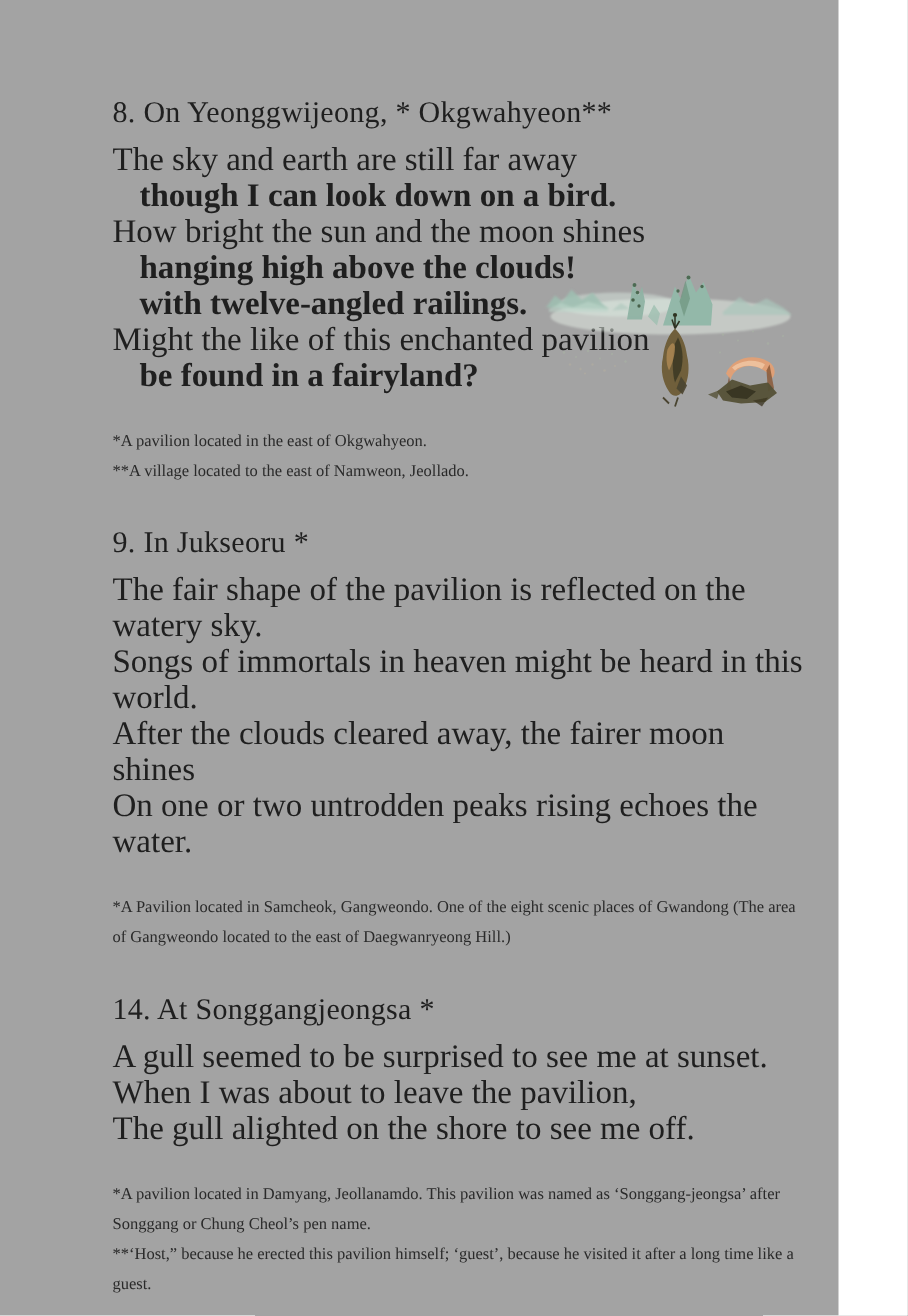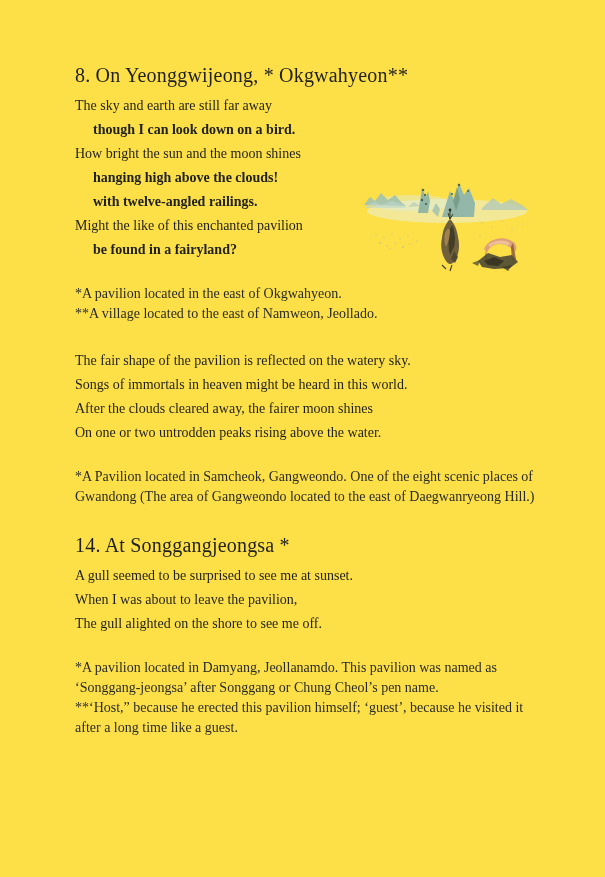--- a/index.html
+++ b/index.html
@@ -1,38 +1,38 @@
 <!DOCTYPE html>
 <html><head>
 <meta charset="utf-8">
 <style>
   html,body { margin:0; padding:0; background:#ffffff; }
   .page {
     position:relative;
-    width:605px; height:877px;
-    background:#fde047;
+    width:559px; height:877px;
+    background:#a3a3a3;
     font-family:"Liberation Serif","DejaVu Serif",serif;
     color:#1f1f1f;
     overflow:hidden;
   }
   .content {
     position:absolute; left:75px; top:62px; width:462px;
   }
   .section { margin:0 0 25px 0; }
   .section-title {
     font-size:20px; font-weight:normal; line-height:27px;
     margin:0 0 5px 0; letter-spacing:0.2px;
   }
   .poem-line {
-    font-size:14px; line-height:24px; margin:0;
+    font-size:22px; line-height:24px; margin:0;
   }
   .poem-line.indent { padding-left:18px;font-weight:bold; }
   .footnotes { margin-top:22px; }
   .footnote {
-    font-size:14px; line-height:20px; margin:0; color:#2a2a2a;
+    font-size:11px; line-height:20px; margin:0; color:#2a2a2a;
   }
   .illustration {
     position:absolute; left:362px; top:177px;
     width:172px; height:106px; pointer-events:none;
   }
 </style>
 </head>
 <body>
 
 <div class="page">
@@ -50,25 +50,26 @@
         <p class="poem-line">Might the like of this enchanted pavilion</p>
         <p class="poem-line indent">be found in a fairyland?</p>
       </div>
       <div class="footnotes">
         <p class="footnote">*A pavilion located in the east of Okgwahyeon.</p>
         <p class="footnote">**A village located to the east of Namweon, Jeollado.</p>
       </div>
     </div>
 
     <div class="section">
+      <h2 class="section-title">9. In Jukseoru *</h2>
       <div>
         <p class="poem-line">The fair shape of the pavilion is reflected on the watery sky.</p>
         <p class="poem-line">Songs of immortals in heaven might be heard in this world.</p>
         <p class="poem-line">After the clouds cleared away, the fairer moon shines</p>
-        <p class="poem-line">On one or two untrodden peaks rising above the water.</p>
+        <p class="poem-line">On one or two untrodden peaks rising echoes the water.</p>
       </div>
       <div class="footnotes">
         <p class="footnote">*A Pavilion located in Samcheok, Gangweondo. One of the eight scenic places of Gwandong (The area of Gangweondo located to the east of Daegwanryeong Hill.)</p>
       </div>
     </div>
 
     <div class="section">
       <h2 class="section-title">14. At Songgangjeongsa *</h2>
       <div>
         <p class="poem-line">A gull seemed to be surprised to see me at sunset.</p>

